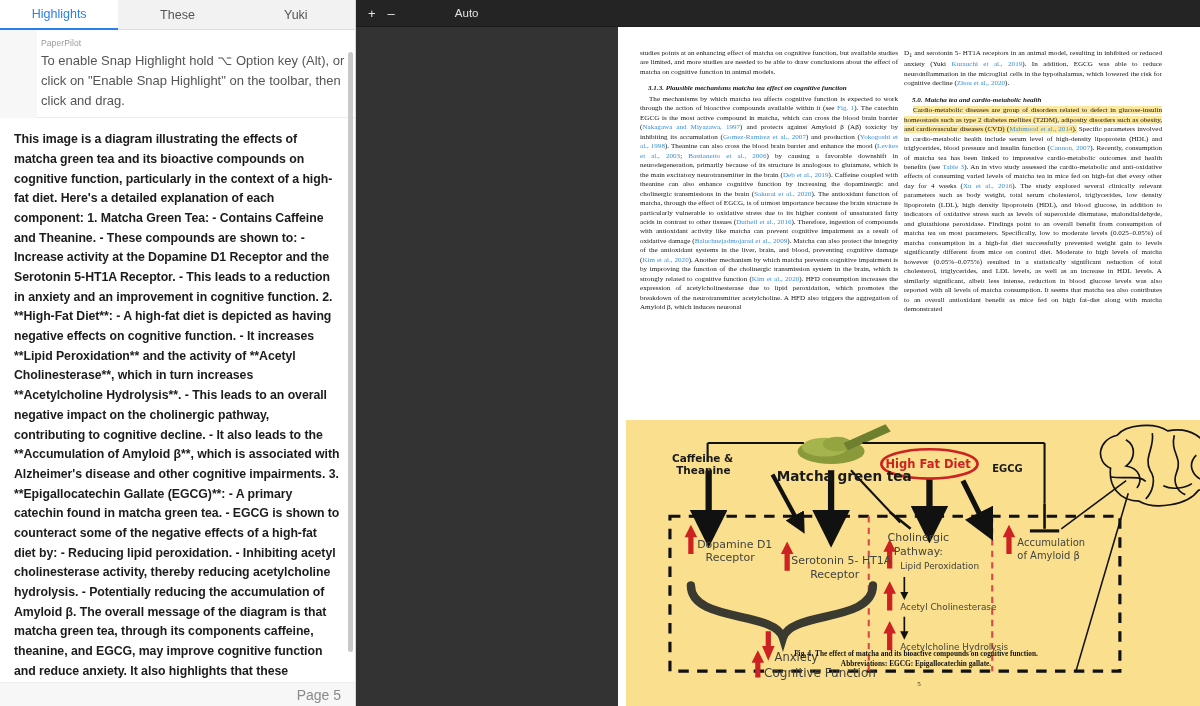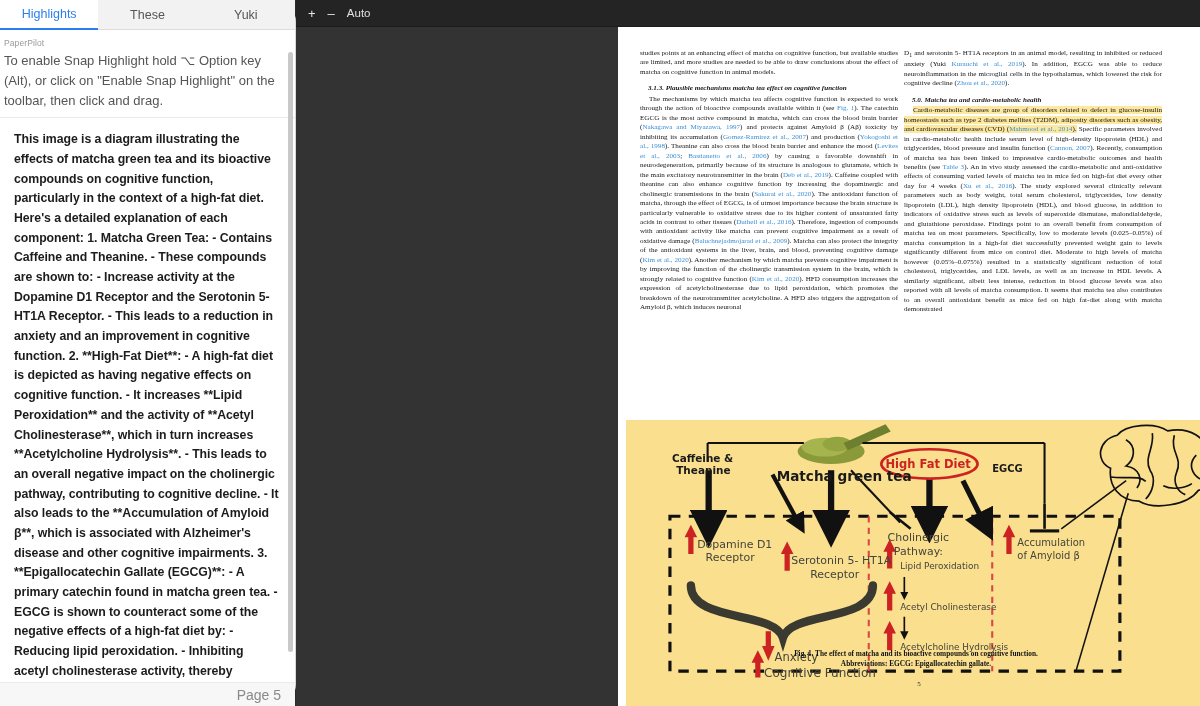--- a/index.html
+++ b/index.html
@@ -6,26 +6,25 @@
   html, body {
     width: 1200px; height: 706px;
     font-family: "Liberation Sans", sans-serif;
     overflow: hidden;
     background: #2b2b2b;
   }
   .app { display: flex; width: 1200px; height: 706px; }
 
   
   .sidebar {
-    width: 296px; height: 706px;
+    width: 356px; height: 706px;
     background: #f7f7f7;
     display: flex; flex-direction: column;
     border-right: 1px solid #d8d8d8;
     position: relative;
-    border-radius: 22px;
   }
   .tabs {
     display: flex; height: 30px;
     background: #f2f2f2;
     border-bottom: 1px solid #dcdcdc;
     flex: 0 0 30px;
   }
   .tab {
     flex: 1; display: flex; align-items: center; justify-content: center;
     font-size: 12.5px; color: #555; cursor: pointer;
@@ -35,20 +34,21 @@
     color: #2a7ff0; background: #ffffff;
     border-bottom: 2px solid #2a7ff0;
     font-weight: 400;
   }
   .tab:first-child { justify-content: center; }
 
   .hint {
     padding: 8px 10px 6px 4px;
     background: #ffffff;
     border-bottom: 1px solid #ececec;
+    margin-left: 37px;
   }
   .hint-title { font-size: 8.5px; color: #9a9a9a; margin-bottom: 3px; letter-spacing: .1px; }
   .hint-body { font-size: 13px; color: #555; line-height: 1.55; }
 
   .hl-scroll {
     flex: 1; overflow: hidden; background: #ffffff;
     padding: 12px 14px 4px 14px;
     position: relative;
   }
   .hl-text {
@@ -73,21 +73,21 @@
   .viewer { flex: 1; height: 706px; background: #2d2d2d; position: relative; display: flex; flex-direction: column; }
   .toolbar {
     height: 27px; flex: 0 0 27px; background: #242424;
     display: flex; align-items: center; gap: 12px;
     padding-left: 12px; border-bottom: 1px solid #1b1b1b;
   }
   .tb-btn {
     color: #e8e8e8; font-size: 13px; cursor: pointer;
     line-height: 1; user-select: none;
   }
-  .tb-label { color: #e0e0e0; font-size: 11.5px; }
+  .tb-label { color: #e0e0e0; font-size: 11.5px; margin-left: 48px; }
 
   .canvas {
     flex: 1; position: relative; overflow: hidden;
     background: #333333;
     display: flex; justify-content: flex-end;
   }
   .page {
     width: 582px; height: 100%;
     background: #ffffff;
     position: relative;

